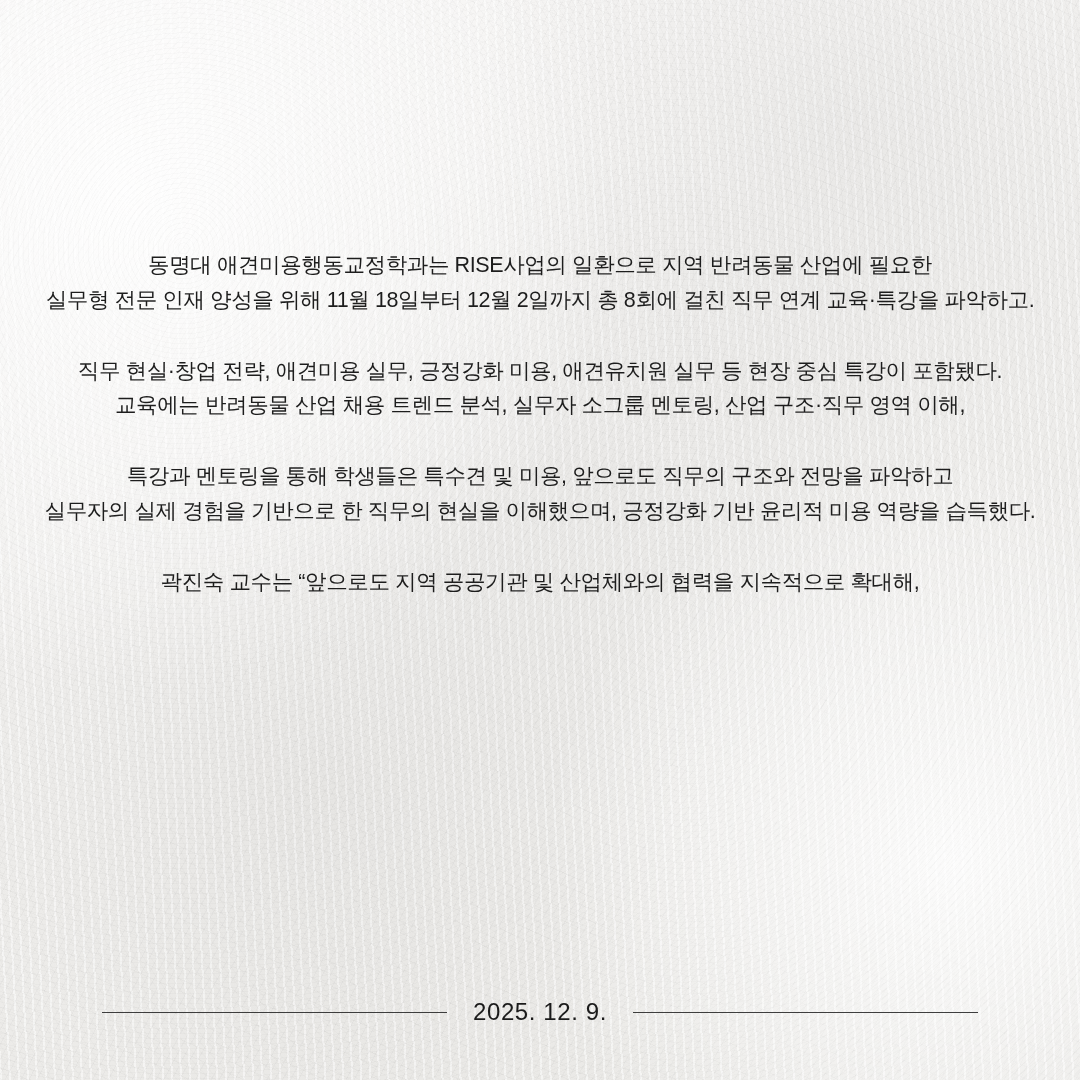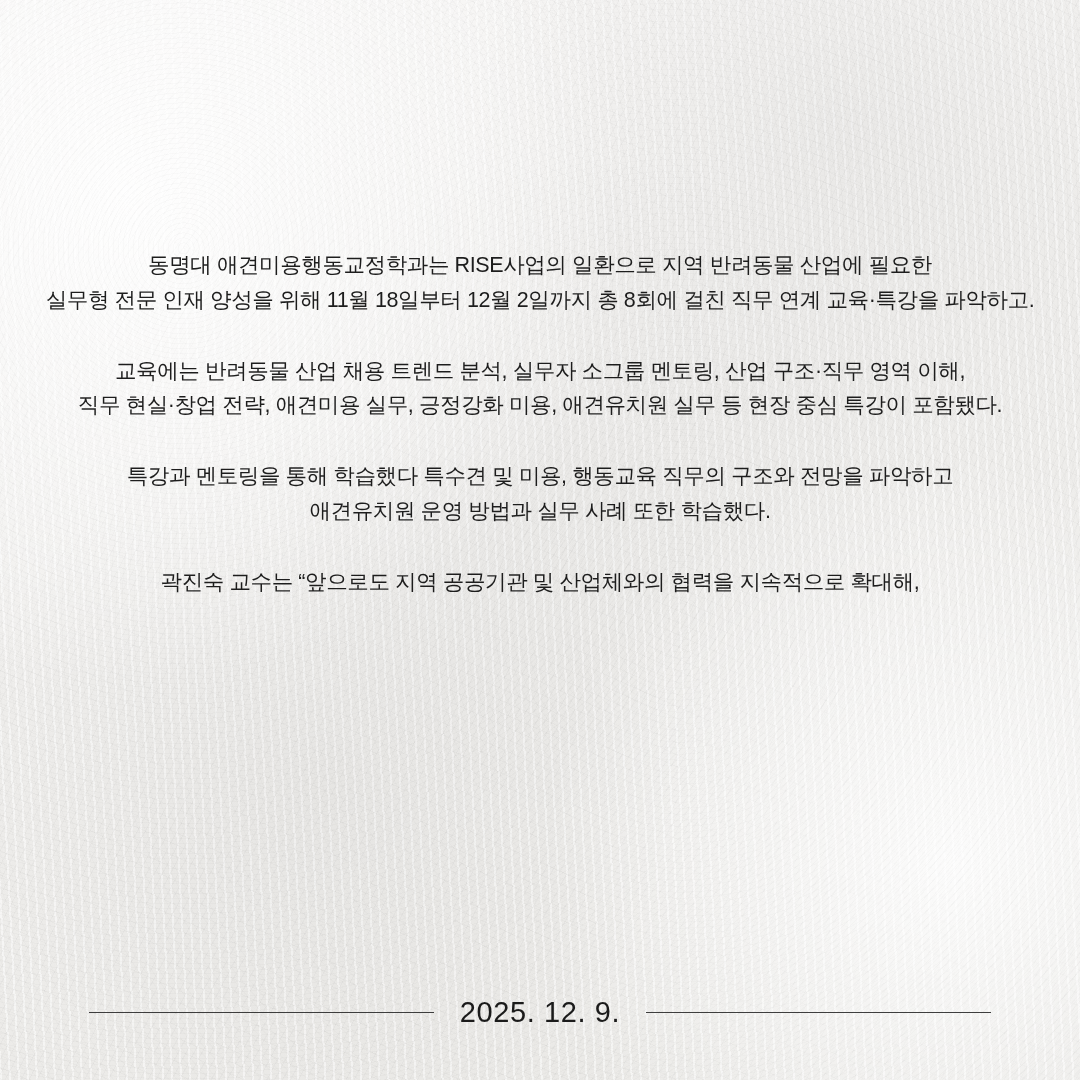--- a/index.html
+++ b/index.html
@@ -85,47 +85,47 @@
     padding: 0 36px;
     box-sizing: border-box;
   }
   .rule {
     height: 1px;
     background: #2a2a2a;
     flex: 0 0 345px;
     opacity: 0.9;
   }
   .date {
-    font-size: 29px;
+    font-size: 24px;
     color: #1b1b1b;
     letter-spacing: 0.6px;
     white-space: nowrap;
   }
 </style>
 </head>
 <body>
 
 <div class="card">
   <div class="grain"></div>
 
   <div class="body-copy">
 
     <p class="para">
       <span class="line">동명대 애견미용행동교정학과는 RISE사업의 일환으로 지역 반려동물 산업에 필요한</span>
       <span class="line">실무형 전문 인재 양성을 위해 11월 18일부터 12월 2일까지 총 8회에 걸친 직무 연계 교육·특강을 파악하고.</span>
     </p>
 
     <p class="para">
+      <span class="line">직무 현실·창업 전략, 애견미용 실무, 긍정강화 미용, 애견유치원 실무 등 현장 중심 특강이 포함됐다.</span>
       <span class="line">교육에는 반려동물 산업 채용 트렌드 분석, 실무자 소그룹 멘토링, 산업 구조·직무 영역 이해,</span>
-      <span class="line">직무 현실·창업 전략, 애견미용 실무, 긍정강화 미용, 애견유치원 실무 등 현장 중심 특강이 포함됐다.</span>
     </p>
 
     <p class="para">
-      <span class="line">특강과 멘토링을 통해 학습했다 특수견 및 미용, 행동교육 직무의 구조와 전망을 파악하고</span>
-      <span class="line">애견유치원 운영 방법과 실무 사례 또한 학습했다.</span>
+      <span class="line">특강과 멘토링을 통해 학생들은 특수견 및 미용, 앞으로도 직무의 구조와 전망을 파악하고</span>
+      <span class="line">실무자의 실제 경험을 기반으로 한 직무의 현실을 이해했으며, 긍정강화 기반 윤리적 미용 역량을 습득했다.</span>
     </p>
 
     <p class="para">
       <span class="line">곽진숙 교수는 “앞으로도 지역 공공기관 및 산업체와의 협력을 지속적으로 확대해,</span>
     </p>
 
   </div>
 
   <div class="footer">
     <div class="rule"></div>

